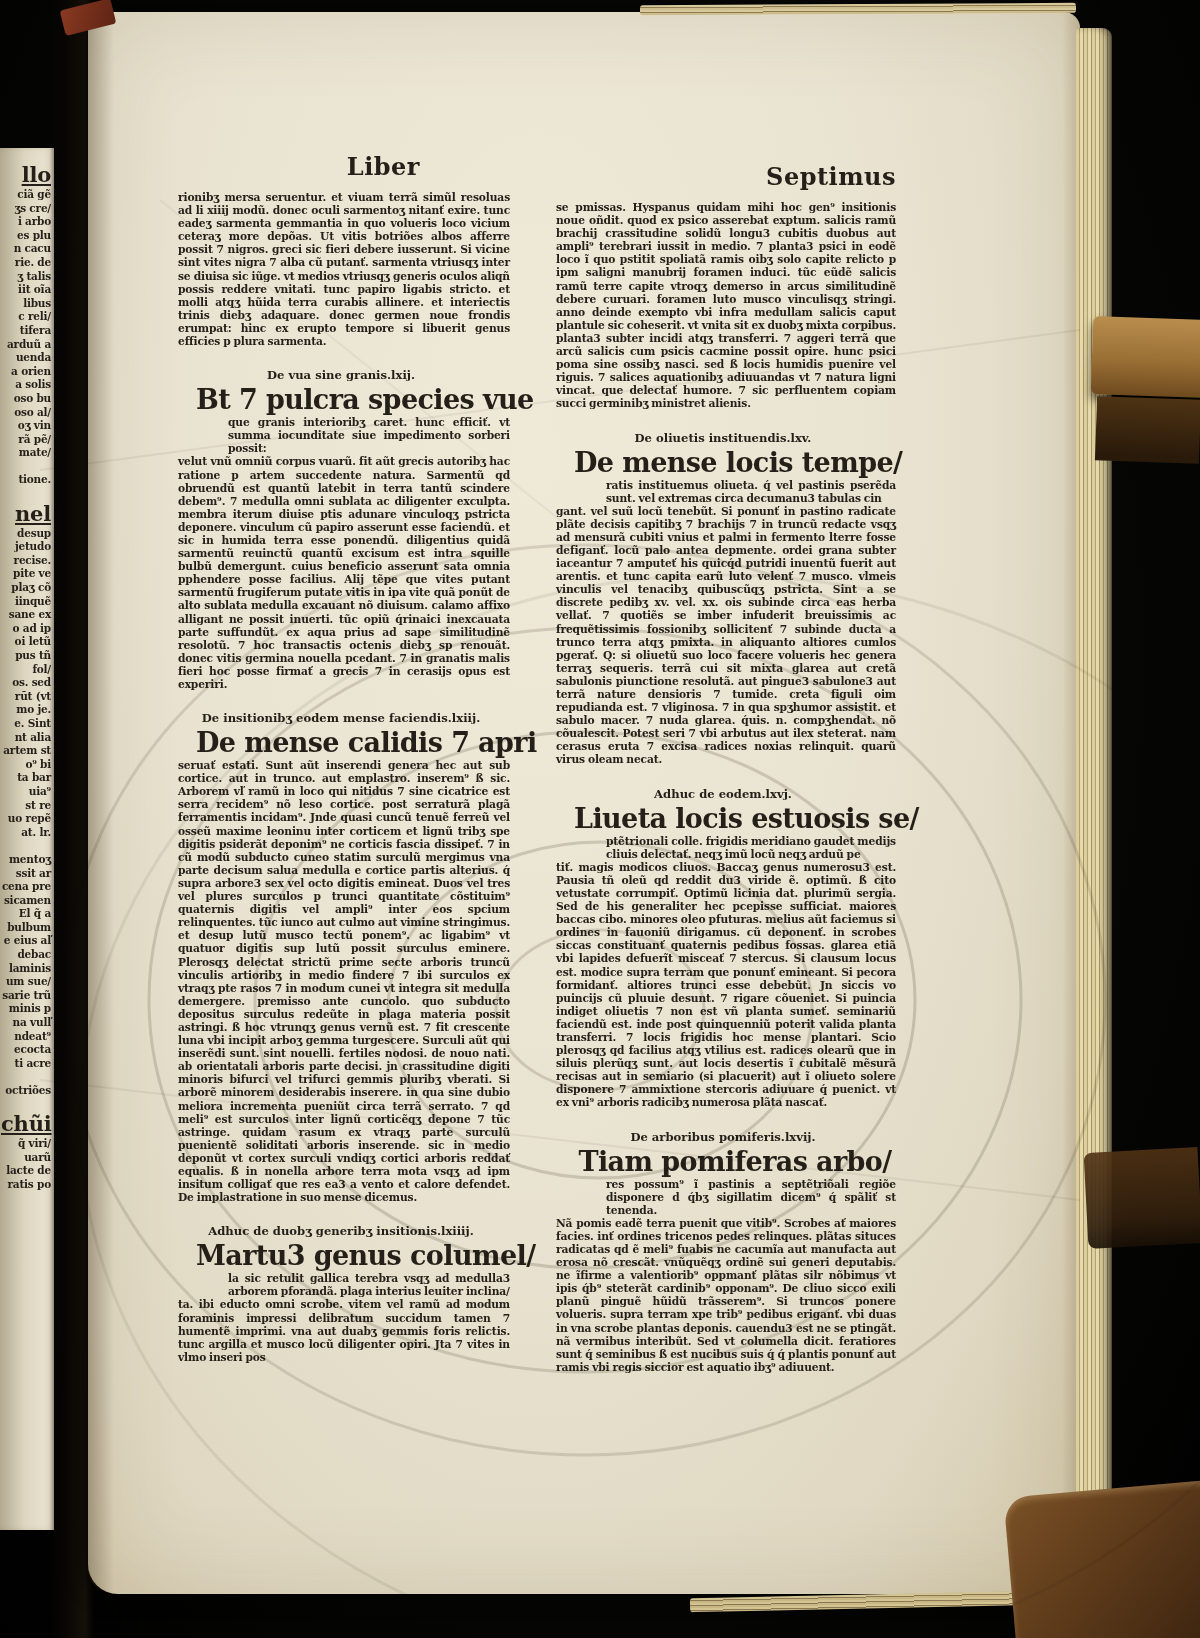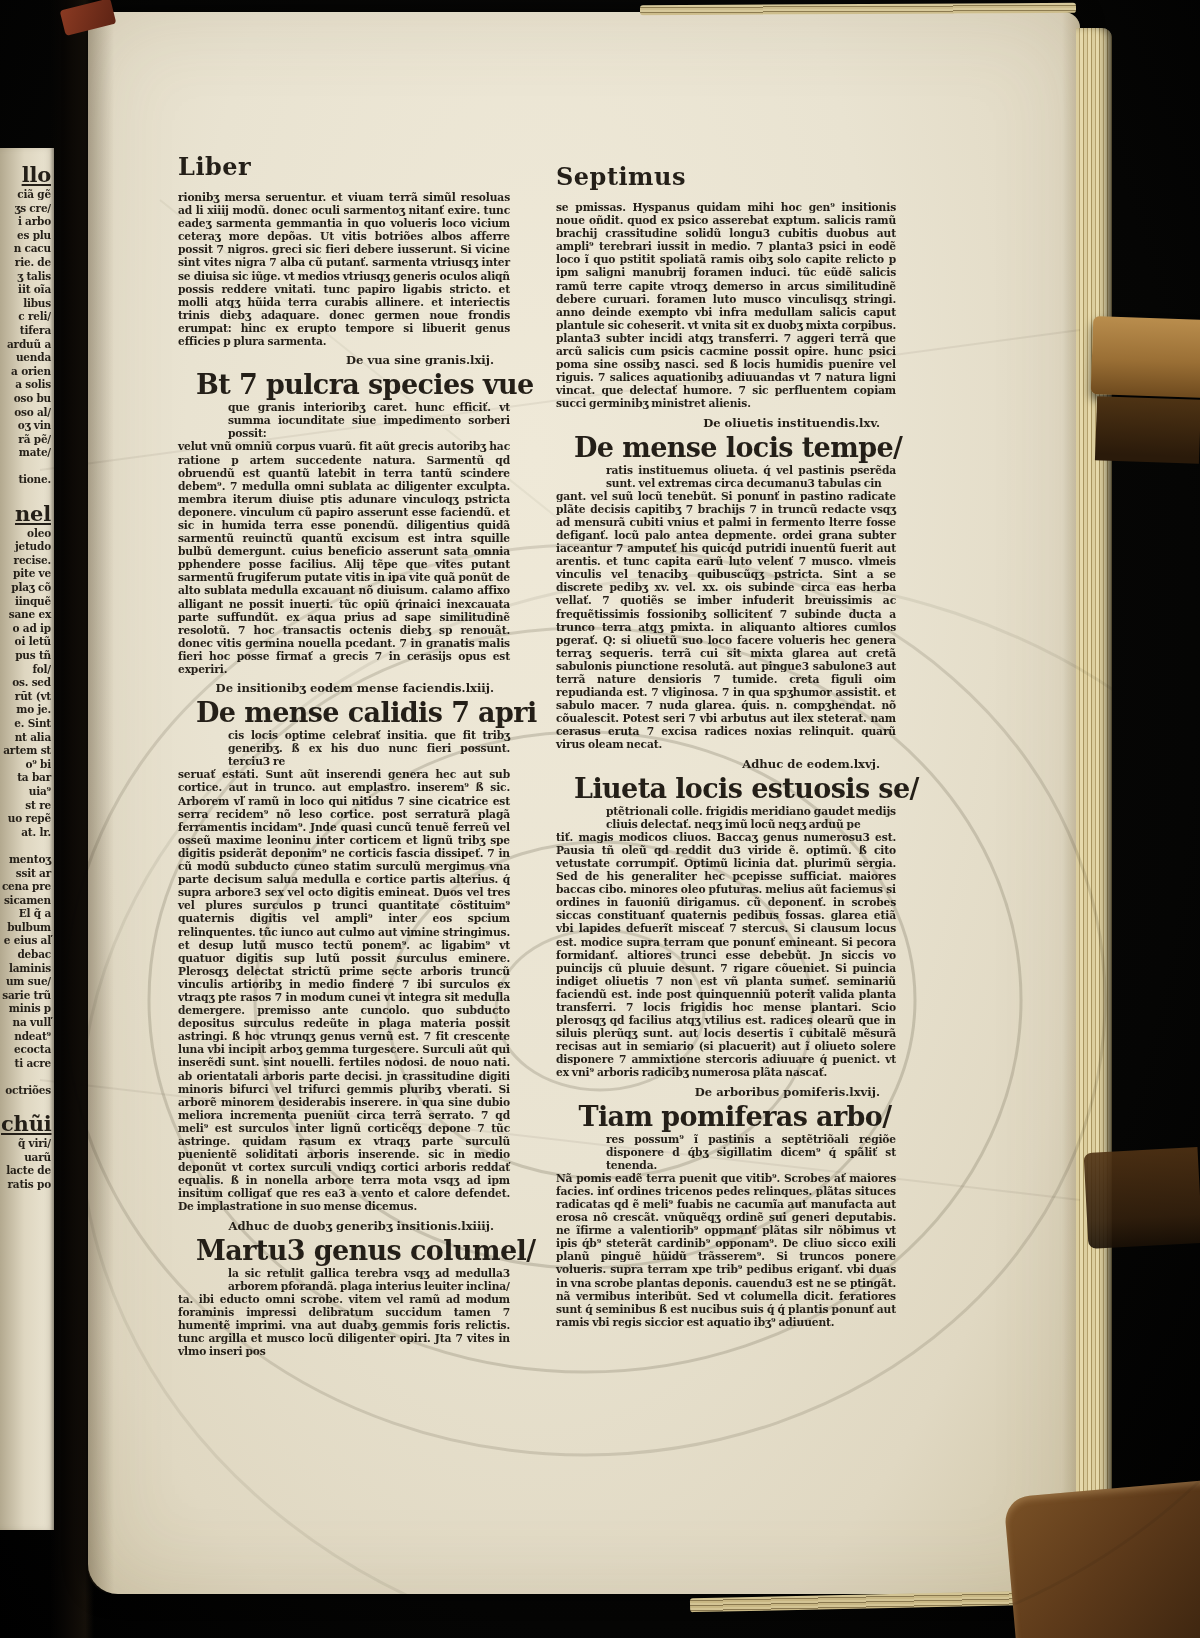--- a/index.html
+++ b/index.html
@@ -29,27 +29,27 @@
     border-radius:5px 16px 14px 30px;
     box-shadow:0 0 22px rgba(0,0,0,.75), inset 0 0 90px rgba(115,95,55,.16);}
   .page::before{content:"";position:absolute;left:0;top:0;width:26px;height:100%;
     background:linear-gradient(90deg,rgba(70,55,30,.35),rgba(70,55,30,0));border-radius:5px 0 0 30px;}
   .page::after{content:"";position:absolute;right:0;top:0;width:18px;height:100%;
     background:linear-gradient(270deg,rgba(120,100,55,.28),rgba(120,100,55,0));border-radius:0 16px 14px 0;}
 
   .col{position:absolute;color:var(--ink);}
   .col-l{left:90px;top:140px;width:332px;}
   .col-r{left:468px;top:150px;width:340px;}
-  .running-head{font-size:24px;font-weight:700;text-align:left;letter-spacing:.5px;margin-bottom:10px;}
+  .running-head{font-size:24px;font-weight:700;text-align:right;letter-spacing:.5px;margin-bottom:10px;}
   .col-l .running-head{margin-right:90px;}
   .para{font-size:10.7px;line-height:13.1px;text-align:justify;font-weight:700;
     letter-spacing:-.15px;word-spacing:-.6px;}
   .lead{margin-left:50px;text-align:justify;}
-  .label{display:flex;justify-content:flex-end;font-size:11.6px;font-weight:700;
-    margin:5px 0 1px;padding:0 16px 0 10px;}
+  .label{display:flex;justify-content:center;font-size:11.6px;font-weight:700;
+    margin:20px 0 1px;padding:0 16px 0 10px;}
   .heading{font-size:27px;line-height:31px;font-weight:700;letter-spacing:-.6px;
     text-align:center;margin:2px 0 1px 18px;white-space:nowrap;}
 
   
   .page-edges{position:absolute;left:1076px;top:28px;width:36px;height:1540px;
     background:repeating-linear-gradient(90deg,#dcce9e 0 3px,#b4a06c 3px 4px,#e6d9ab 4px 7px,#a8945f 7px 8px);
     border-radius:0 10px 10px 0;box-shadow:inset -8px 0 10px -4px rgba(0,0,0,.7);}
   .edge-top{position:absolute;left:640px;top:4px;width:436px;height:10px;
     background:repeating-linear-gradient(180deg,#d7c99b 0 2px,#8d7c51 2px 3px,#cdbd8c 3px 5px);
     transform:rotate(-.3deg);border-radius:3px;}
@@ -101,21 +101,21 @@
         <div class="frag">a solis</div>
         <div class="frag">oso bu</div>
         <div class="frag">oso al/</div>
         <div class="frag">oʒ vin</div>
         <div class="frag">rã pẽ/</div>
         <div class="frag">mate/</div>
         <div class="frag">&nbsp;</div>
         <div class="frag">tione.</div>
         <div class="frag">&nbsp;</div>
         <div class="frag frag-big">nel</div>
-        <div class="frag">oleo</div>
+        <div class="frag">desup</div>
         <div class="frag">jetudo</div>
         <div class="frag">recise.</div>
         <div class="frag">pite ve</div>
         <div class="frag">plaʒ cõ</div>
         <div class="frag">iinquẽ</div>
         <div class="frag">sane ex</div>
         <div class="frag">o ad ip</div>
         <div class="frag">oi letũ</div>
         <div class="frag">pus tñ</div>
         <div class="frag">fol/</div>
@@ -176,21 +176,20 @@
           <div class="para">
             <div class="lead">que granis interioribʒ caret. hunc efficiť. vt summa iocunditate siue impedimento sorberi possit:</div>
             <div class="body-text">velut vnũ omniũ corpus vuarũ. fit aũt grecis autoribʒ hac ratione p artem succedente natura. Sarmentũ qd obruendũ est quantũ latebit in terra tantũ scindere debem⁹. 7 medulla omni sublata ac diligenter exculpta. membra iterum diuise ptis adunare vinculoqʒ pstricta deponere. vinculum cũ papiro asserunt esse faciendũ. et sic in humida terra esse ponendũ. diligentius quidã sarmentũ reuinctũ quantũ excisum est intra squille bulbũ demergunt. cuius beneficio asserunt sata omnia pphendere posse facilius. Alij tẽpe que vites putant sarmentũ frugiferum putate vitis in ipa vite quã ponũt de alto sublata medulla excauant nõ diuisum. calamo affixo alligant ne possit inuerti. tũc opiũ q́rinaici inexcauata parte suffundũt. ex aqua prius ad sape similitudinẽ resolotũ. 7 hoc transactis octenis diebʒ sp renouãt. donec vitis germina nouella pcedant. 7 in granatis malis fieri hoc posse firmať a grecis 7 in cerasijs opus est experiri.</div>
           </div>
           <div class="label">
             <span class="label-text">De insitionibʒ eodem mense faciendis.</span>
             <span class="label-num">lxiij.</span>
           </div>
           <div class="heading">De mense calidis 7 apri</div>
           <div class="para">
-            <div class="lead">cis locis optime celebrať insitia. que fit tribʒ generibʒ. ß ex his duo nunc fieri possunt. terciu3 re</div>
             <div class="body-text">seruať estati. Sunt aũt inserendi genera hec aut sub cortice. aut in trunco. aut emplastro. inserem⁹ ß sic. Arborem vľ ramũ in loco qui nitidus 7 sine cicatrice est serra recidem⁹ nõ leso cortice. post serraturã plagã ferramentis incidam⁹. Jnde quasi cuncũ tenuẽ ferreũ vel osseũ maxime leoninu inter corticem et lignũ tribʒ spe digitis psiderãt deponim⁹ ne corticis fascia dissipeť. 7 in cũ modũ subducto cuneo statim surculũ mergimus vna parte decisum salua medulla e cortice partis alterius. q́ supra arbore3 sex vel octo digitis emineat. Duos vel tres vel plures surculos p trunci quantitate cõstituim⁹ quaternis digitis vel ampli⁹ inter eos spcium relinquentes. tũc iunco aut culmo aut vimine stringimus. et desup lutũ musco tectũ ponem⁹. ac ligabim⁹ vt quatuor digitis sup lutũ possit surculus eminere. Plerosqʒ delectat strictũ prime secte arboris truncũ vinculis artioribʒ in medio findere 7 ibi surculos ex vtraqʒ pte rasos 7 in modum cunei vt integra sit medulla demergere. premisso ante cuncolo. quo subducto depositus surculus redeũte in plaga materia possit astringi. ß hoc vtrunqʒ genus vernũ est. 7 fit crescente luna vbi incipit arboʒ gemma turgescere. Surculi aũt qui inserẽdi sunt. sint nouelli. fertiles nodosi. de nouo nati. ab orientatali arboris parte decisi. jn crassitudine digiti minoris bifurci vel trifurci gemmis pluribʒ vberati. Si arborẽ minorem desiderabis inserere. in qua sine dubio meliora incrementa pueniũt circa terrã serrato. 7 qd meli⁹ est surculos inter lignũ corticẽqʒ depone 7 tũc astringe. quidam rasum ex vtraqʒ parte surculũ puenientẽ soliditati arboris inserende. sic in medio deponũt vt cortex surculi vndiqʒ cortici arboris reddať equalis. ß in nonella arbore terra mota vsqʒ ad ipm insitum colligať que res ea3 a vento et calore defendet. De implastratione in suo mense dicemus.</div>
           </div>
           <div class="label">
             <span class="label-text">Adhuc de duobʒ generibʒ insitionis.</span>
             <span class="label-num">lxiiij.</span>
           </div>
           <div class="heading">Martu3 genus columel/</div>
           <div class="para">
             <div class="lead">la sic retulit gallica terebra vsqʒ ad medulla3 arborem pforandã. plaga interius leuiter inclina/</div>
             <div class="body-text">ta. ibi educto omni scrobe. vitem vel ramũ ad modum foraminis impressi delibratum succidum tamen 7 humentẽ imprimi. vna aut duabʒ gemmis foris relictis. tunc argilla et musco locũ diligenter opiri. Jta 7 vites in vlmo inseri pos</div>

